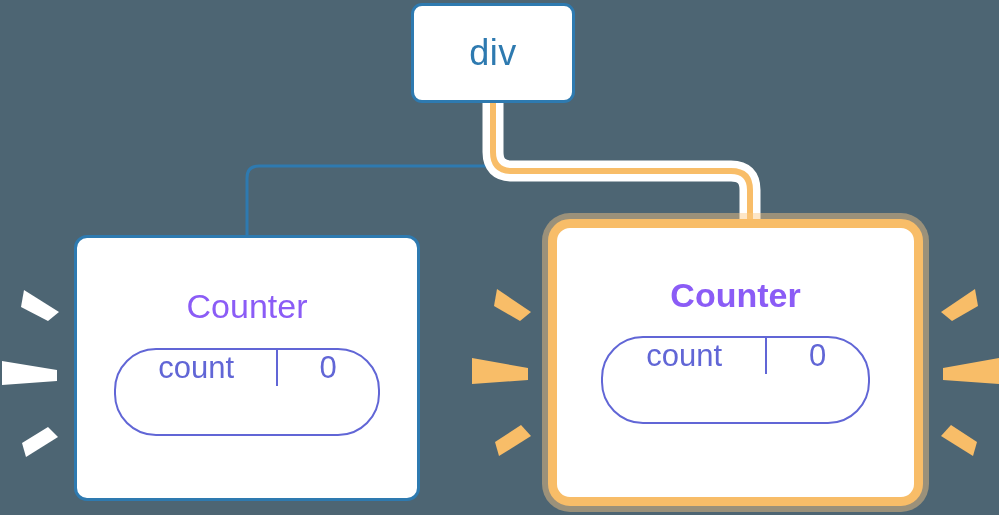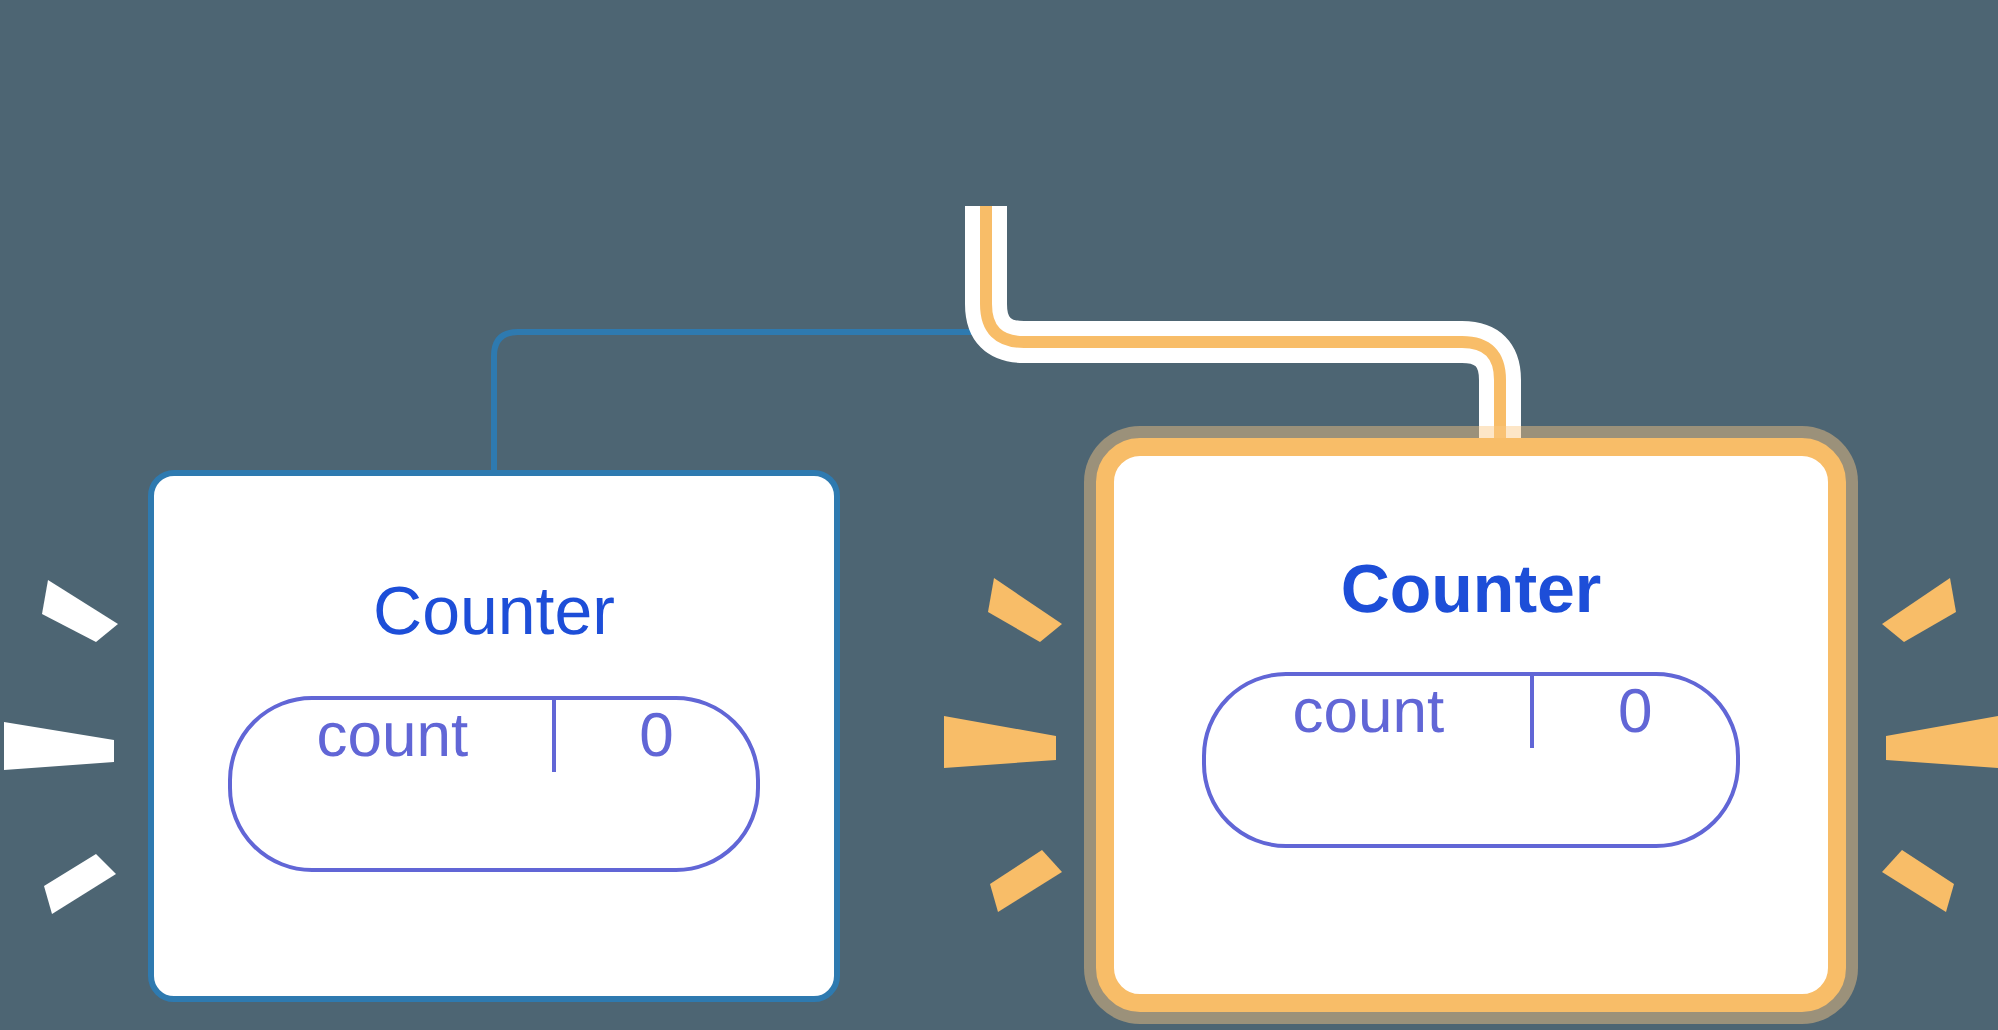--- a/index.html
+++ b/index.html
@@ -78,21 +78,21 @@
     left: 548px;
     top: 219px;
     width: 375px;
     height: 287px;
     border: 9px solid #f8bd68;
     border-radius: 22px;
     box-shadow: 0 0 0 6px rgba(250, 200, 130, 0.45);
   }
 
   .card-title {
-    color: #1d4ed8;
+    color: #8b5cf6;
     line-height: 1;
   }
   .card-plain .card-title {
     font-size: 34px;
     margin-top: 51px;
     font-weight: 400;
   }
   .card-highlight .card-title {
     font-size: 34px;
     margin-top: 50px;
@@ -145,20 +145,23 @@
 
   <svg id="wires" viewBox="0 0 999 515">
 
     <path d="M 493 103 L 493 166 L 259 166 Q 247 166 247 178 L 247 236" fill="none" stroke="#2e7ab0" stroke-width="3"></path>
 
     <path d="M 493 103 L 493 152 Q 493 171 512 171 L 731 171 Q 750 171 750 190 L 750 228" fill="none" stroke="#ffffff" stroke-width="21" stroke-linecap="butt"></path>
 
     <path d="M 493 103 L 493 152 Q 493 171 512 171 L 731 171 Q 750 171 750 190 L 750 228" fill="none" stroke="#f8bd68" stroke-width="6" stroke-linecap="butt"></path>
   </svg>
 
+  <div class="div-node">
+    <span class="div-label">div</span>
+  </div>
 
   <div class="card card-plain">
     <div class="card-title">Counter</div>
     <div class="pill">
       <div class="pill-key">count</div>
       <div class="pill-val">0</div>
     </div>
   </div>
 
   <div class="card card-highlight">

